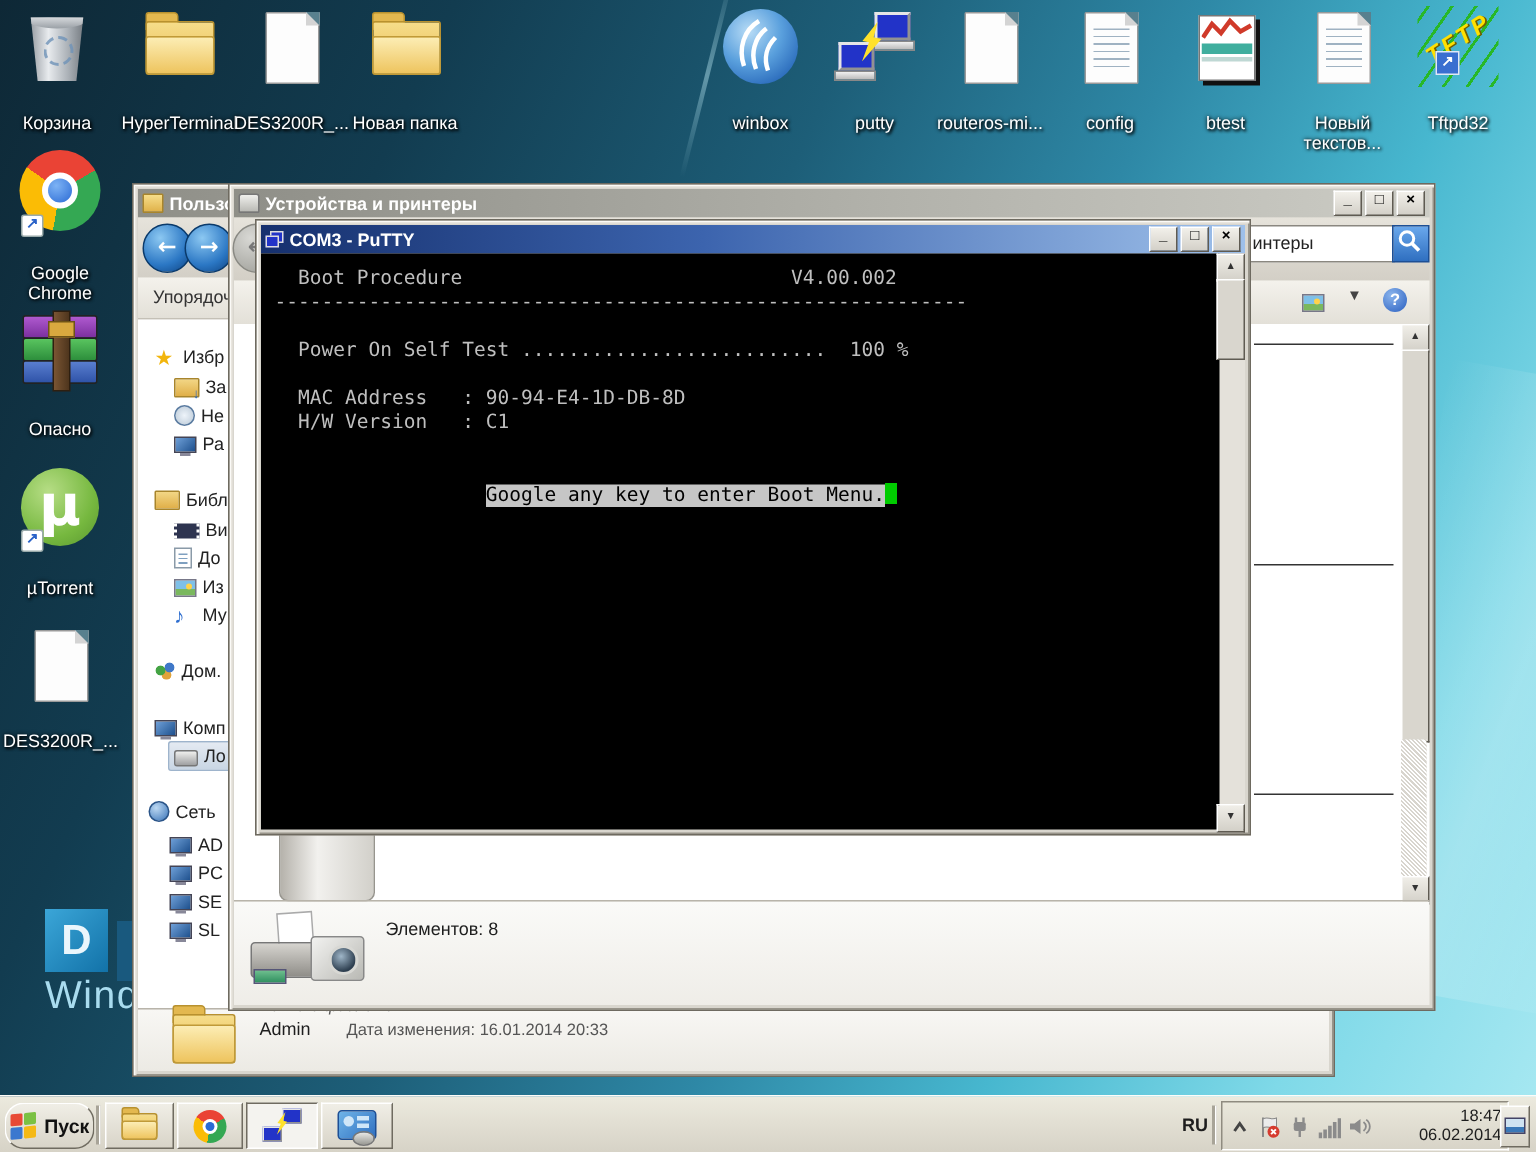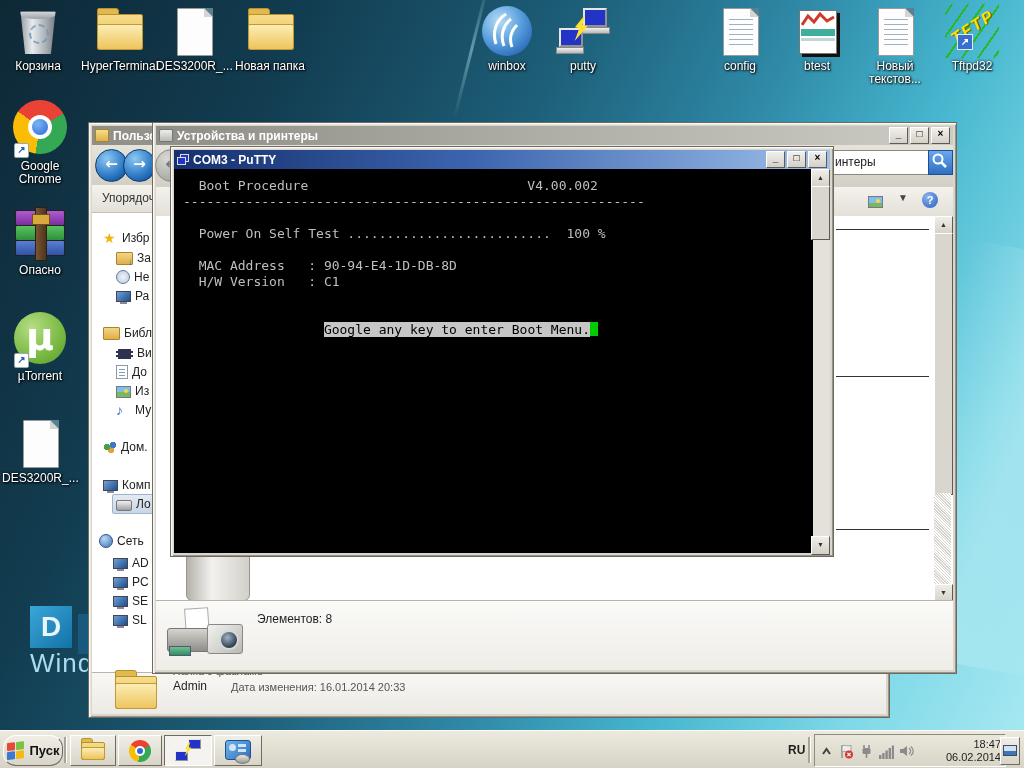--- a/index.html
+++ b/index.html
@@ -2,21 +2,21 @@
 <html><head>
 <meta charset="utf-8">
 <style>
   html,body{margin:0;padding:0;}
   #screen{position:relative;width:1024px;height:768px;overflow:hidden;
     font-family:"Liberation Sans",sans-serif;
     background:linear-gradient(115deg,#0e2836 0%,#123c50 22%,#1d5e78 42%,#2e88a6 58%,#47b7cf 72%,#7fd9e8 86%,#a9e9f2 100%);}
   .streak{position:absolute;pointer-events:none;}
   
   .dicon{position:absolute;width:76px;text-align:center;cursor:default;}
-  .dlbl{margin-top:2px;font-size:12px;line-height:13px;color:#fff;text-shadow:1px 1px 2px #000,0 0 3px #000;text-align:center;}
+  .dlbl{margin-top:18px;font-size:12px;line-height:13px;color:#fff;text-shadow:1px 1px 2px #000,0 0 3px #000;text-align:center;}
   .iconbox{position:relative;width:56px;height:52px;margin:0 auto;}
   .sc{position:absolute;left:2px;bottom:0;width:13px;height:13px;background:#fff;border:1px solid #9aa;border-radius:2px;color:#2a62c8;font:bold 10px/12px "Liberation Sans",sans-serif;}
   
   .ifold{position:absolute;left:6px;top:8px;width:46px;height:36px;}
   .ifold .bk{position:absolute;left:0;top:-6px;width:20px;height:10px;background:#e3b84f;border:1px solid #b8912f;border-radius:2px 3px 0 0;}
   .ifold .bd{position:absolute;inset:0;background:linear-gradient(180deg,#f6dd8a,#e7ba52);border:1px solid #b8912f;border-radius:2px;}
   .ifold .fr{position:absolute;left:0;right:0;bottom:0;height:24px;background:linear-gradient(180deg,#fcedb4,#eec45e);border:1px solid #c09a38;border-radius:2px 2px 3px 3px;}
   
   .idoc{position:absolute;left:11px;top:2px;width:34px;height:46px;background:#fdfdfd;border:1px solid #9a9a9a;border-radius:1px;}
   .idoc:before{content:"";position:absolute;right:-1px;top:-1px;width:0;height:0;border-bottom:9px solid #d4d4d4;border-right:9px solid #58808e;}
@@ -172,20 +172,26 @@
     <div class="iconbox">
         <div class="iwinbox">
       <svg width="50" height="50">
             <path d="M14 38 C10 26,14 14,24 8" stroke="#fff" stroke-width="3" fill="none"></path>
             <path d="M22 40 C18 30,21 19,29 13" stroke="#fff" stroke-width="3" fill="none"></path>
             <path d="M30 41 C27 33,29 25,35 19" stroke="#fff" stroke-width="3" fill="none"></path>
           </svg>
     </div>
       </div>
     <div class="dlbl">winbox</div>
+  </div>
+  <div class="dicon" style="left:622px;top:6px">
+    <div class="iconbox">
+        <div class="idoc"></div>
+      </div>
+    <div class="dlbl">routeros-mi...</div>
   </div>
   <div class="dicon" style="left:702px;top:6px">
     <div class="iconbox">
         <div class="idoc l"></div>
       </div>
     <div class="dlbl">config</div>
   </div>
   <div class="dicon" style="left:779px;top:6px">
     <div class="iconbox">
         <div class="ibtest">

